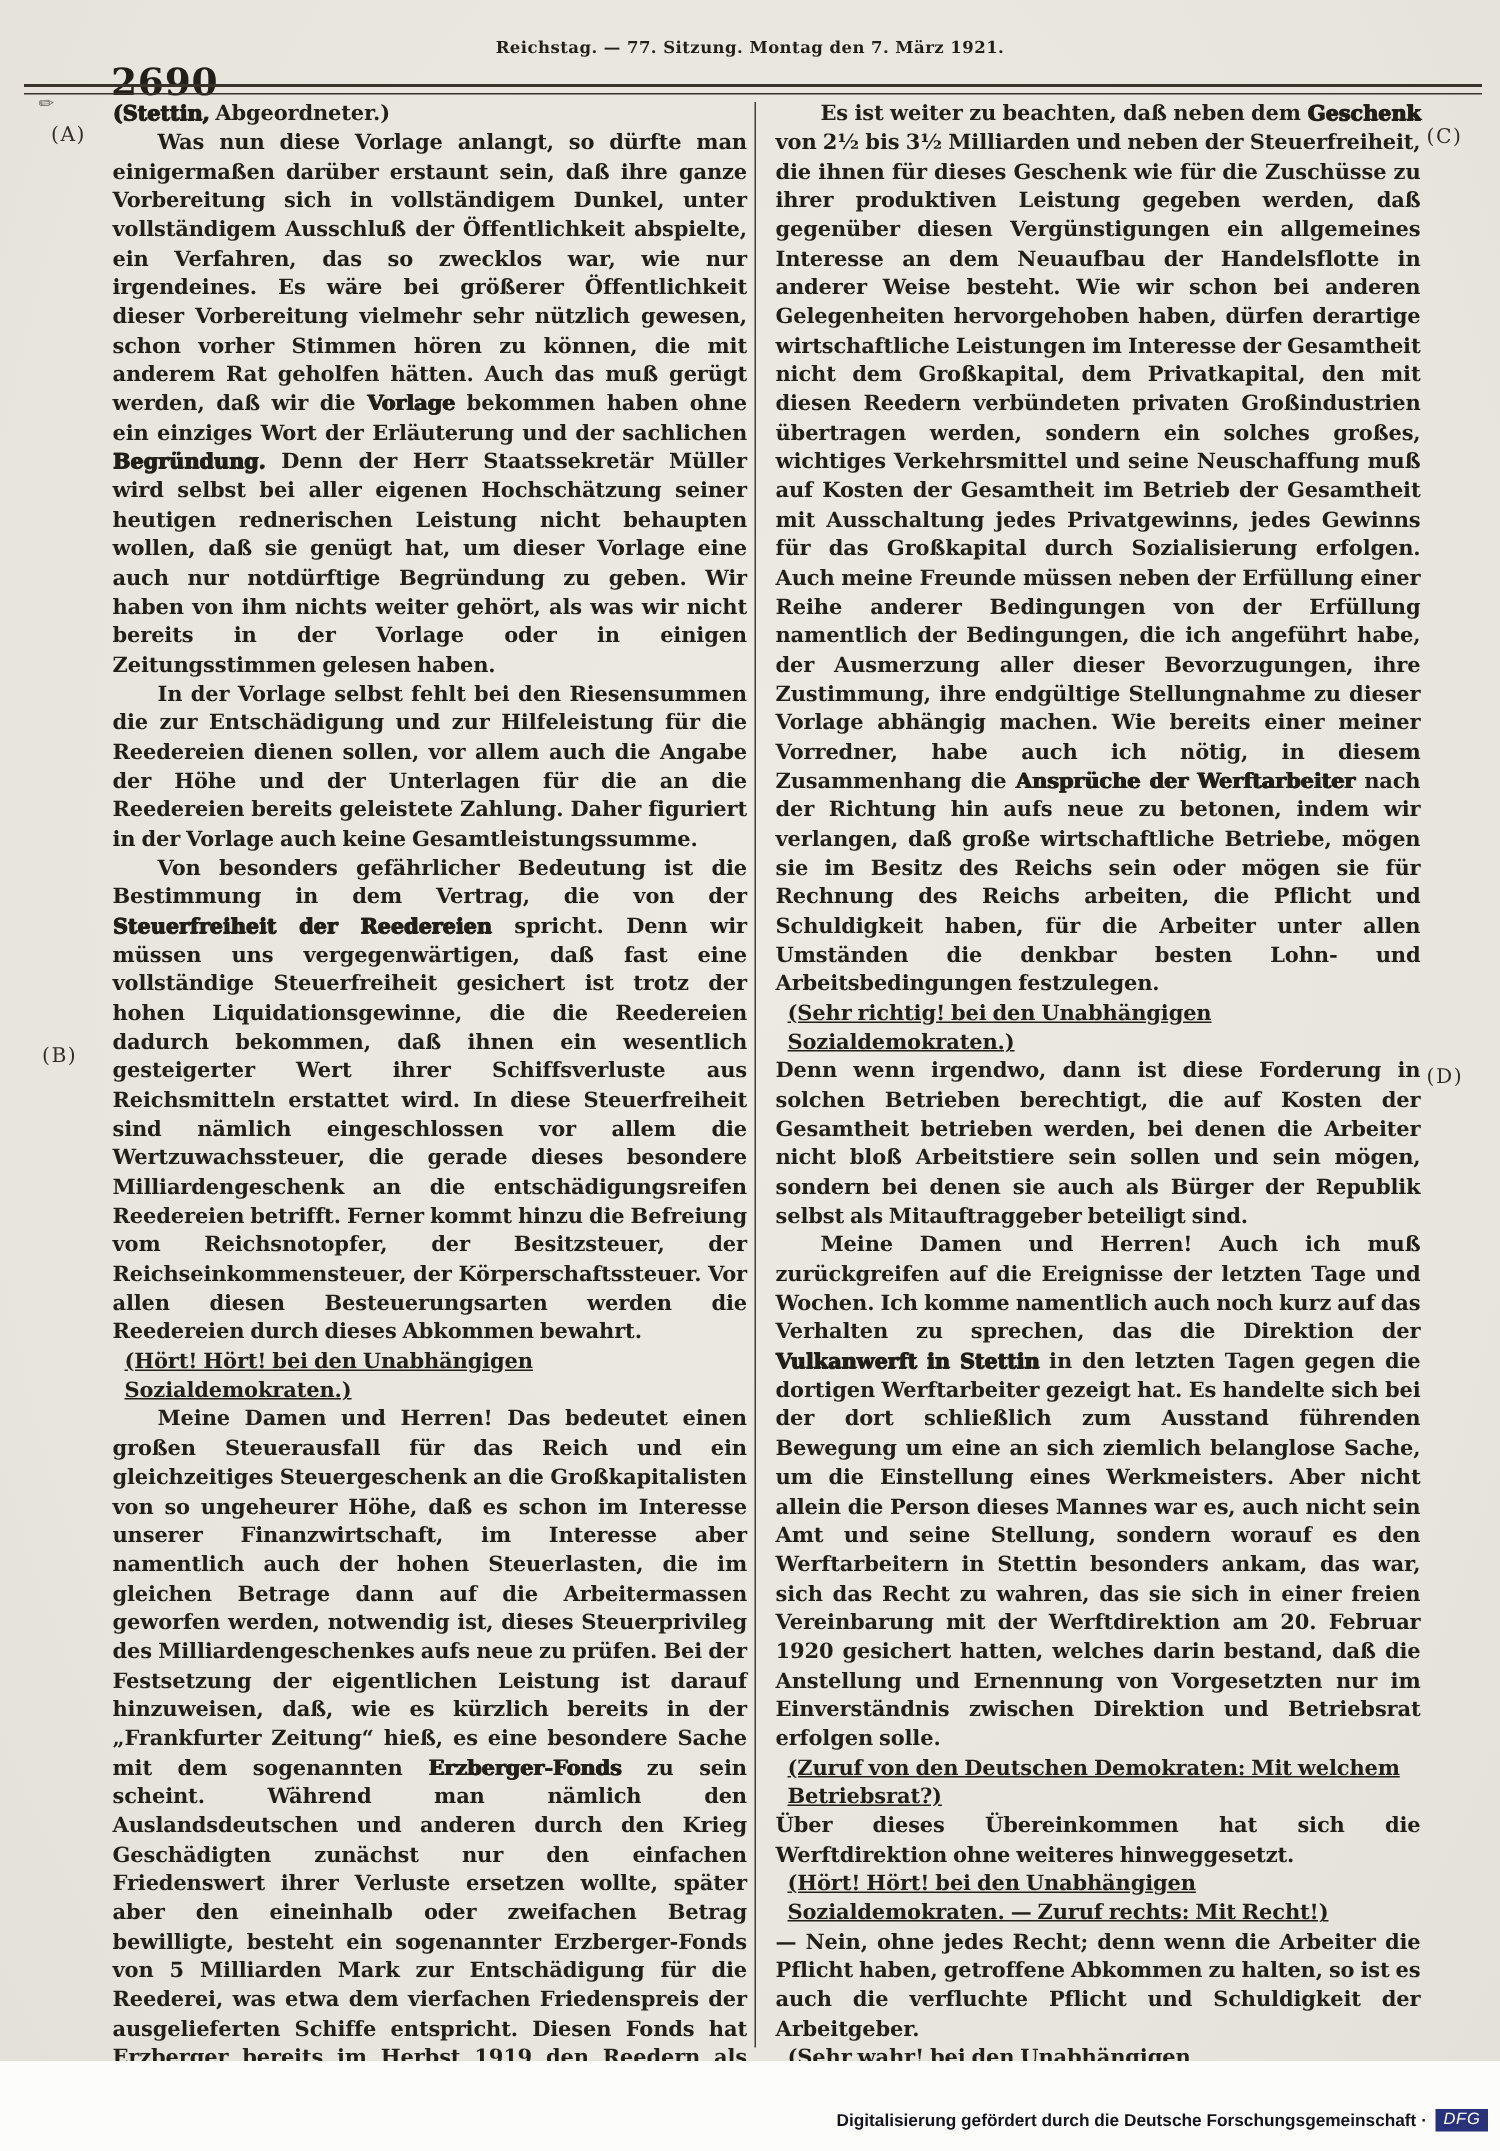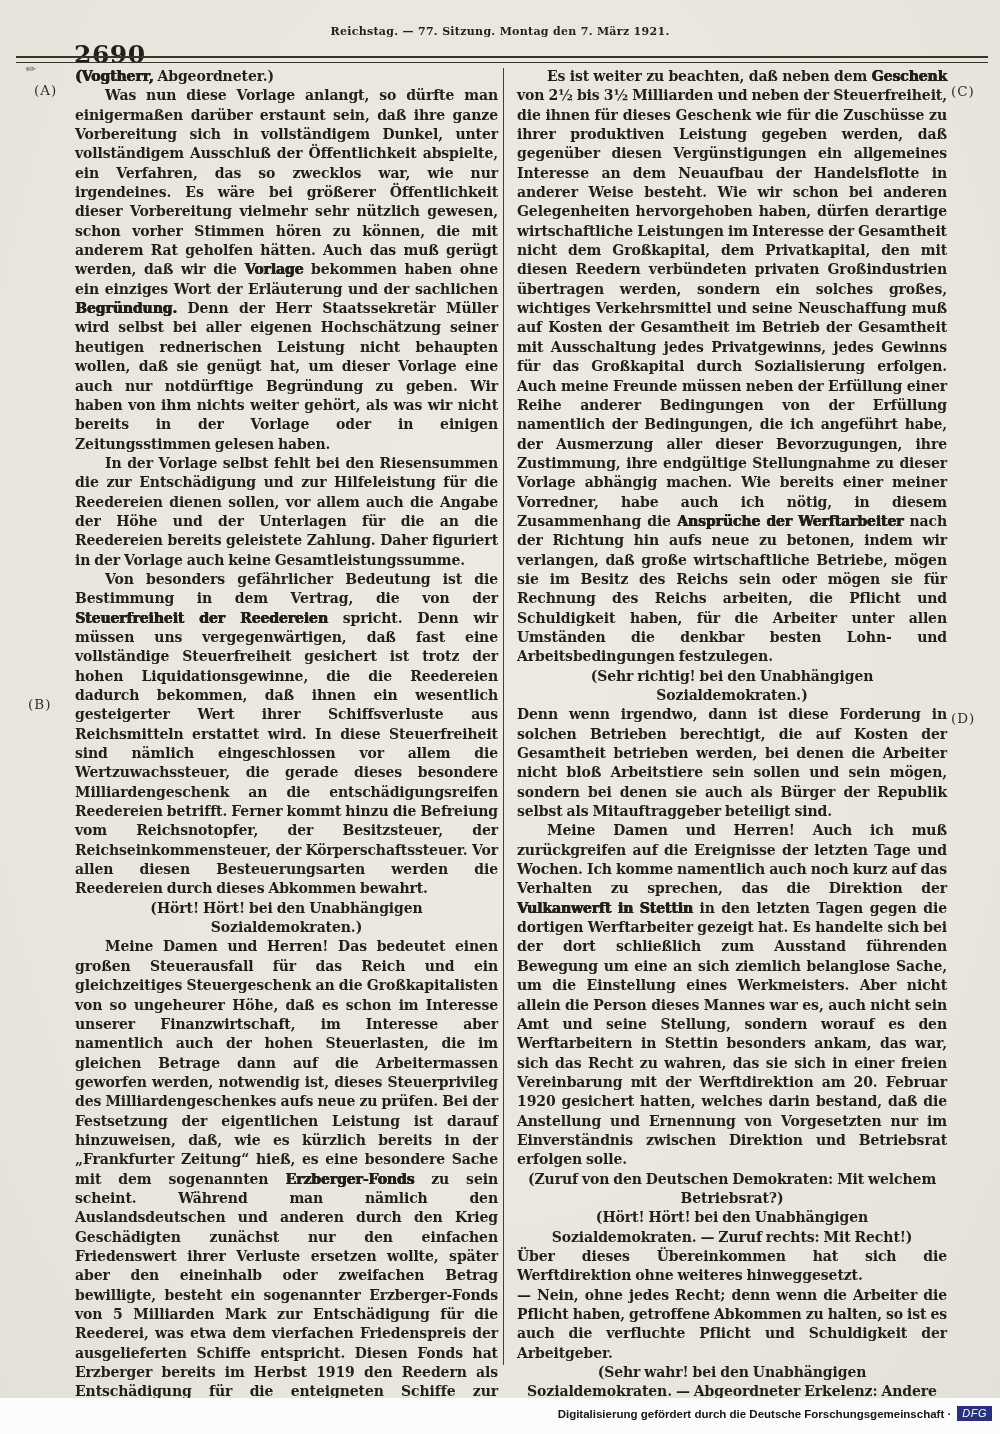--- a/index.html
+++ b/index.html
@@ -30,24 +30,24 @@
     font-size:14px;line-height:19.35px;
     text-align:justify;font-weight:bold;
     letter-spacing:-0.1px;word-spacing:-0.8px;
     hyphens:auto;-webkit-hyphens:auto;
   }
   .col-left{left:75px;width:423px;}
   .col-right{left:517px;width:430px;}
   .p{margin:0;}
   .p.body{text-indent:30px;}
   .p.noindent{text-indent:0;}
-  .p.stage{text-indent:0;text-align:center;padding:0 8px;}
+  .p.stage{text-indent:0;text-align:left;padding:0 8px;text-decoration:underline;}
   .b{text-shadow:0.7px 0 0 currentColor, 0 0.4px 0 currentColor;}
   
-  .footer-strip{position:absolute;left:0;right:0;bottom:0;height:36px;background:#fcfcfb;}
+  .footer-strip{position:absolute;left:0;right:0;bottom:0;height:60px;background:#fcfcfb;}
   .footer-line{
     position:absolute;right:8px;bottom:13px;
     font-family:"Liberation Sans", sans-serif;font-size:11.5px;font-weight:bold;color:#14141a;
     display:flex;align-items:center;gap:6px;
   }
   .dfg{
     display:inline-block;background:#28317c;color:#ffffff;
     font-style:italic;font-weight:normal;font-size:11px;
     padding:1px 5px 2px 5px;letter-spacing:0.5px;
   }
@@ -64,35 +64,35 @@
   <div class="rule-thick"></div>
   <div class="rule-thin"></div>
   <div class="divider"></div>
 
   <div class="mark mark-a">(A)</div>
   <div class="mark mark-b">(B)</div>
   <div class="mark mark-c">(C)</div>
   <div class="mark mark-d">(D)</div>
 
   <div class="col col-left" id="col-left">
-      <div class="p noindent"><span class="b">(Vogtherr,</span><span> Abgeordneter.)</span></div>
+      <div class="p noindent"><span class="b">(Stettin,</span><span> Abgeordneter.)</span></div>
       <div class="p body"><span>Was nun diese Vorlage anlangt, so dürfte man einigermaßen darüber erstaunt sein, daß ihre ganze Vorbereitung sich in vollständigem Dunkel, unter vollständigem Ausschluß der Öffentlichkeit abspielte, ein Verfahren, das so zwecklos war, wie nur irgendeines. Es wäre bei größerer Öffentlichkeit dieser Vorbereitung vielmehr sehr nützlich gewesen, schon vorher Stimmen hören zu können, die mit anderem Rat geholfen hätten. Auch das muß gerügt werden, daß wir die </span><span class="b">Vorlage</span><span> bekommen haben ohne ein einziges Wort der Erläuterung und der sachlichen </span><span class="b">Begründung.</span><span> Denn der Herr Staatssekretär Müller wird selbst bei aller eigenen Hochschätzung seiner heutigen rednerischen Leistung nicht behaupten wollen, daß sie genügt hat, um dieser Vorlage eine auch nur notdürftige Begründung zu geben. Wir haben von ihm nichts weiter gehört, als was wir nicht bereits in der Vorlage oder in einigen Zeitungsstimmen gelesen haben.</span></div>
       <div class="p body"><span>In der Vorlage selbst fehlt bei den Riesensummen die zur Entschädigung und zur Hilfeleistung für die Reedereien dienen sollen, vor allem auch die Angabe der Höhe und der Unterlagen für die an die Reedereien bereits geleistete Zahlung. Daher figuriert in der Vorlage auch keine Gesamtleistungssumme.</span></div>
       <div class="p body"><span>Von besonders gefährlicher Bedeutung ist die Bestimmung in dem Vertrag, die von der </span><span class="b">Steuerfreiheit der Reedereien</span><span> spricht. Denn wir müssen uns vergegenwärtigen, daß fast eine vollständige Steuerfreiheit gesichert ist trotz der hohen Liquidationsgewinne, die die Reedereien dadurch bekommen, daß ihnen ein wesentlich gesteigerter Wert ihrer Schiffsverluste aus Reichsmitteln erstattet wird. In diese Steuerfreiheit sind nämlich eingeschlossen vor allem die Wertzuwachssteuer, die gerade dieses besondere Milliardengeschenk an die entschädigungsreifen Reedereien betrifft. Ferner kommt hinzu die Befreiung vom Reichsnotopfer, der Besitzsteuer, der Reichseinkommensteuer, der Körperschaftssteuer. Vor allen diesen Besteuerungsarten werden die Reedereien durch dieses Abkommen bewahrt.</span></div>
       <div class="p stage"><span>(Hört! Hört! bei den Unabhängigen Sozialdemokraten.)</span></div>
       <div class="p body"><span>Meine Damen und Herren! Das bedeutet einen großen Steuerausfall für das Reich und ein gleichzeitiges Steuergeschenk an die Großkapitalisten von so ungeheurer Höhe, daß es schon im Interesse unserer Finanzwirtschaft, im Interesse aber namentlich auch der hohen Steuerlasten, die im gleichen Betrage dann auf die Arbeitermassen geworfen werden, notwendig ist, dieses Steuerprivileg des Milliardengeschenkes aufs neue zu prüfen. Bei der Festsetzung der eigentlichen Leistung ist darauf hinzuweisen, daß, wie es kürzlich bereits in der „Frankfurter Zeitung“ hieß, es eine besondere Sache mit dem sogenannten </span><span class="b">Erzberger-Fonds</span><span> zu sein scheint. Während man nämlich den Auslandsdeutschen und anderen durch den Krieg Geschädigten zunächst nur den einfachen Friedenswert ihrer Verluste ersetzen wollte, später aber den eineinhalb oder zweifachen Betrag bewilligte, besteht ein sogenannter Erzberger-Fonds von 5 Milliarden Mark zur Entschädigung für die Reederei, was etwa dem vierfachen Friedenspreis der ausgelieferten Schiffe entspricht. Diesen Fonds hat Erzberger bereits im Herbst 1919 den Reedern als Entschädigung für die enteigneten Schiffe zur Verfügung gestellt. Davon sind 1½ Milliarden bereits an </span><span class="b">die Treuhandgesellschaft</span><span> der Reeder, die nur über 1 Million Mark Kapital verfügt, überwiesen und nahezu verbraucht worden, während die restlichen 3½ Milliarden in Schuldurkunden des Reiches bei der Reichsbank liegen. Da für diese Summe keine Deckung vorhanden ist, so könnte sie nur durch Vermehrung der Noten gedeckt werden. Es würden dann also, wie hier berechnet wird, über 8 Milliarden Mark neu über die Notenpresse laufen.</span></div>
     </div>
   <div class="col col-right" id="col-right">
       <div class="p body"><span>Es ist weiter zu beachten, daß neben dem </span><span class="b">Geschenk</span><span> von 2½ bis 3½ Milliarden und neben der Steuerfreiheit, die ihnen für dieses Geschenk wie für die Zuschüsse zu ihrer produktiven Leistung gegeben werden, daß gegenüber diesen Vergünstigungen ein allgemeines Interesse an dem Neuaufbau der Handelsflotte in anderer Weise besteht. Wie wir schon bei anderen Gelegenheiten hervorgehoben haben, dürfen derartige wirtschaftliche Leistungen im Interesse der Gesamtheit nicht dem Großkapital, dem Privatkapital, den mit diesen Reedern verbündeten privaten Großindustrien übertragen werden, sondern ein solches großes, wichtiges Verkehrsmittel und seine Neuschaffung muß auf Kosten der Gesamtheit im Betrieb der Gesamtheit mit Ausschaltung jedes Privatgewinns, jedes Gewinns für das Großkapital durch Sozialisierung erfolgen. Auch meine Freunde müssen neben der Erfüllung einer Reihe anderer Bedingungen von der Erfüllung namentlich der Bedingungen, die ich angeführt habe, der Ausmerzung aller dieser Bevorzugungen, ihre Zustimmung, ihre endgültige Stellungnahme zu dieser Vorlage abhängig machen. Wie bereits einer meiner Vorredner, habe auch ich nötig, in diesem Zusammenhang die </span><span class="b">Ansprüche der Werftarbeiter</span><span> nach der Richtung hin aufs neue zu betonen, indem wir verlangen, daß große wirtschaftliche Betriebe, mögen sie im Besitz des Reichs sein oder mögen sie für Rechnung des Reichs arbeiten, die Pflicht und Schuldigkeit haben, für die Arbeiter unter allen Umständen die denkbar besten Lohn- und Arbeitsbedingungen festzulegen.</span></div>
       <div class="p stage"><span>(Sehr richtig! bei den Unabhängigen Sozialdemokraten.)</span></div>
       <div class="p noindent"><span>Denn wenn irgendwo, dann ist diese Forderung in solchen Betrieben berechtigt, die auf Kosten der Gesamtheit betrieben werden, bei denen die Arbeiter nicht bloß Arbeitstiere sein sollen und sein mögen, sondern bei denen sie auch als Bürger der Republik selbst als Mitauftraggeber beteiligt sind.</span></div>
       <div class="p body"><span>Meine Damen und Herren! Auch ich muß zurückgreifen auf die Ereignisse der letzten Tage und Wochen. Ich komme namentlich auch noch kurz auf das Verhalten zu sprechen, das die Direktion der </span><span class="b">Vulkanwerft in Stettin</span><span> in den letzten Tagen gegen die dortigen Werftarbeiter gezeigt hat. Es handelte sich bei der dort schließlich zum Ausstand führenden Bewegung um eine an sich ziemlich belanglose Sache, um die Einstellung eines Werkmeisters. Aber nicht allein die Person dieses Mannes war es, auch nicht sein Amt und seine Stellung, sondern worauf es den Werftarbeitern in Stettin besonders ankam, das war, sich das Recht zu wahren, das sie sich in einer freien Vereinbarung mit der Werftdirektion am 20. Februar 1920 gesichert hatten, welches darin bestand, daß die Anstellung und Ernennung von Vorgesetzten nur im Einverständnis zwischen Direktion und Betriebsrat erfolgen solle.</span></div>
       <div class="p stage"><span>(Zuruf von den Deutschen Demokraten: Mit welchem Betriebsrat?)</span></div>
+      <div class="p noindent"><span>Über dieses Übereinkommen hat sich die Werftdirektion ohne weiteres hinweggesetzt.</span></div>
       <div class="p stage"><span>(Hört! Hört! bei den Unabhängigen Sozialdemokraten. — Zuruf rechts: Mit Recht!)</span></div>
-      <div class="p noindent"><span>Über dieses Übereinkommen hat sich die Werftdirektion ohne weiteres hinweggesetzt.</span></div>
       <div class="p noindent"><span>— Nein, ohne jedes Recht; denn wenn die Arbeiter die Pflicht haben, getroffene Abkommen zu halten, so ist es auch die verfluchte Pflicht und Schuldigkeit der Arbeitgeber.</span></div>
       <div class="p stage"><span>(Sehr wahr! bei den Unabhängigen Sozialdemokraten. — Abgeordneter Erkelenz: Andere dabei auszuschließen!)</span></div>
       <div class="p noindent"><span>Dieser Herrenstandpunkt, der ihnen so beliebt und nahe liegt, muß endlich einmal ein Ende haben.</span></div>
     </div>
 
   <div class="footer-strip">
     <div class="footer-line">
       <span>Digitalisierung gefördert durch die Deutsche Forschungsgemeinschaft ·</span>
       <span class="dfg">DFG</span>
     </div>

